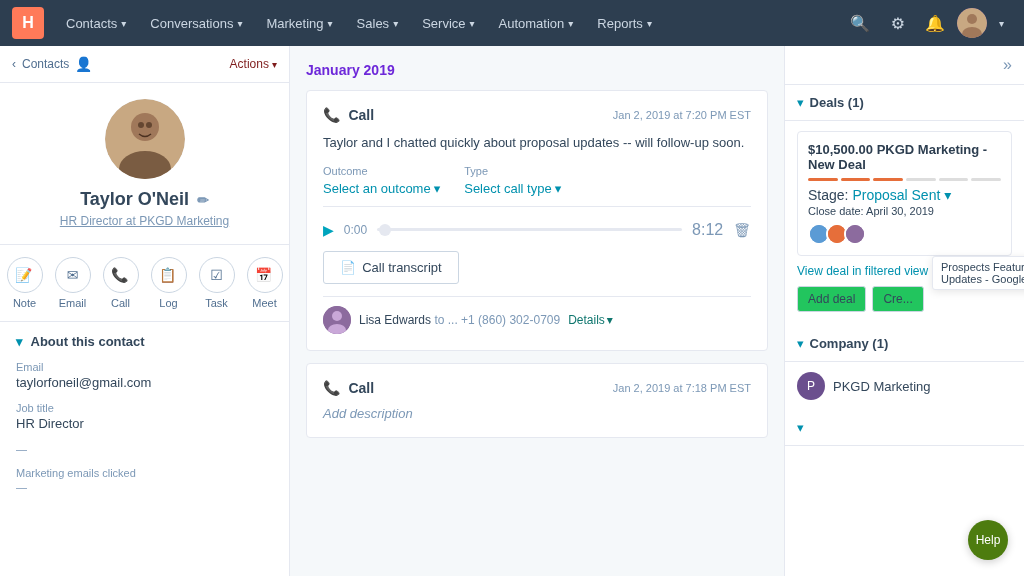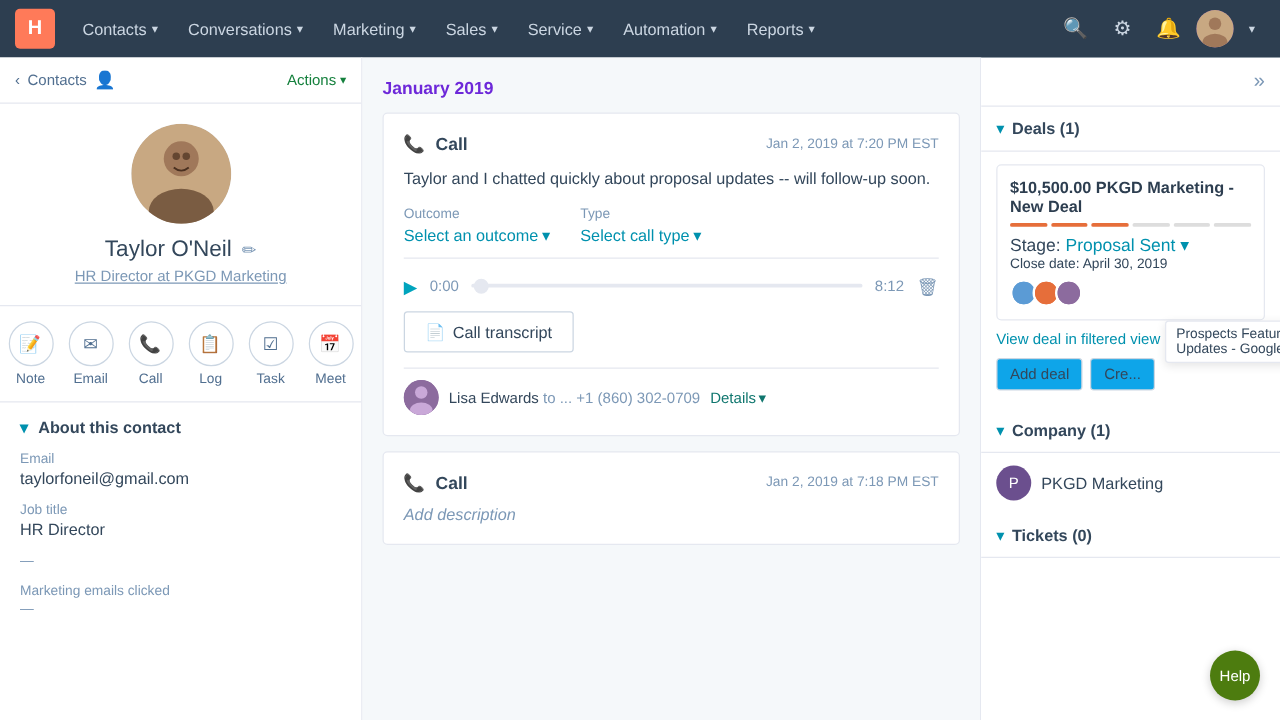--- a/index.html
+++ b/index.html
@@ -14,25 +14,25 @@
     .nav-icon { color: #cbd6e2; padding: 6px 8px; cursor: pointer; font-size: 16px; }
     .nav-avatar { width: 30px; height: 30px; border-radius: 50%; background: #8c6b9e; display: flex; align-items: center; justify-content: center; color: white; font-size: 12px; overflow: hidden; cursor: pointer; }
 
     
     .main { display: flex; height: calc(576px - 46px); }
 
     
     .left-sidebar { width: 290px; background: white; border-right: 1px solid #e5e8f0; overflow-y: auto; flex-shrink: 0; }
     .sidebar-header { padding: 10px 12px; display: flex; align-items: center; justify-content: space-between; border-bottom: 1px solid #e5e8f0; }
     .back-contacts { display: flex; align-items: center; gap: 6px; color: #516f90; font-size: 12px; cursor: pointer; }
-    .actions-btn { color: #15803d; font-size: 12px; display: flex; align-items: center; gap: 3px; cursor: pointer; }
+    .actions-btn { color: #7f1d1d; font-size: 12px; display: flex; align-items: center; gap: 3px; cursor: pointer; }
     .profile-section { padding: 16px; display: flex; flex-direction: column; align-items: center; text-align: center; border-bottom: 1px solid #e5e8f0; }
     .avatar-circle { width: 80px; height: 80px; border-radius: 50%; background: #ddd; overflow: hidden; margin-bottom: 10px; }
     .avatar-circle svg { width: 80px; height: 80px; }
-    .contact-name { font-size: 18px; font-weight: 400; color: #33475b; display: flex; align-items: center; gap: 8px; }
+    .contact-name { font-size: 18px; font-weight: 700; color: #33475b; display: flex; align-items: center; gap: 8px; }
     .contact-title { font-size: 12px; color: #7c98b6; margin-top: 4px; text-decoration: underline; }
     .edit-icon { color: #7c98b6; font-size: 14px; cursor: pointer; }
     .action-buttons { display: flex; gap: 12px; padding: 12px 16px; border-bottom: 1px solid #e5e8f0; justify-content: center; }
     .action-btn { display: flex; flex-direction: column; align-items: center; gap: 4px; color: #516f90; font-size: 11px; cursor: pointer; }
     .action-btn .icon-circle { width: 36px; height: 36px; border: 1px solid #cbd6e2; border-radius: 50%; display: flex; align-items: center; justify-content: center; font-size: 14px; }
     .about-section { padding: 12px 16px; }
     .about-header { display: flex; align-items: center; gap: 8px; font-weight: 600; font-size: 13px; color: #33475b; cursor: pointer; margin-bottom: 12px; }
     .field-group { margin-bottom: 12px; }
     .field-label { font-size: 11px; color: #7c98b6; margin-bottom: 2px; }
     .field-value { font-size: 13px; color: #33475b; }
@@ -48,21 +48,21 @@
     .outcome-type { display: flex; gap: 24px; margin-bottom: 10px; }
     .outcome-group { display: flex; flex-direction: column; gap: 4px; }
     .outcome-label { font-size: 11px; color: #7c98b6; }
     .outcome-select { color: #0091ae; font-size: 13px; cursor: pointer; display: flex; align-items: center; gap: 3px; }
     .divider { border: none; border-top: 1px solid #e5e8f0; margin: 10px 0; }
     .audio-player { display: flex; align-items: center; gap: 10px; padding: 4px 0; }
     .play-btn { color: #00a4bd; font-size: 14px; cursor: pointer; }
     .time-start { font-size: 12px; color: #7c98b6; }
     .progress-bar { flex: 1; height: 3px; background: #e5e8f0; border-radius: 2px; position: relative; }
     .progress-thumb { width: 12px; height: 12px; background: #e5e8f0; border-radius: 50%; position: absolute; top: -4.5px; left: 2px; }
-    .time-end { font-size: 12px; color: #7c98b6; }
+    .time-end { font-size: 16px; color: #7c98b6; }
     .trash-icon { color: #7c98b6; cursor: pointer; font-size: 14px; }
     .transcript-btn { display: inline-flex; align-items: center; gap: 6px; border: 1px solid #cbd6e2; border-radius: 3px; padding: 8px 16px; color: #33475b; font-size: 13px; cursor: pointer; background: white; margin-top: 8px; }
     .caller-info { display: flex; align-items: center; gap: 8px; margin-top: 12px; padding-top: 9px; border-top: 1px solid #e5e8f0; font-size: 12px; color: #7c98b6; }
     .caller-avatar { width: 28px; height: 28px; border-radius: 50%; background: #8c6b9e; display: flex; align-items: center; justify-content: center; color: white; font-size: 10px; overflow: hidden; }
     .caller-name { font-size: 12px; color: #33475b; font-weight: 500; }
     .caller-phone { color: #7c98b6; }
     .details-link { color: #0f766e; cursor: pointer; display: flex; align-items: center; gap: 2px; }
 
     .add-description { color: #7c98b6; font-size: 13px; font-style: italic; margin-top: 6px; }
 
@@ -76,21 +76,21 @@
     .deal-card { border: 1px solid #e5e8f0; border-radius: 4px; padding: 10px; margin-bottom: 8px; }
     .deal-amount { color: #2d3e50; font-size: 13px; font-weight: 600; margin-bottom: 6px; }
     .deal-progress { display: flex; gap: 3px; margin-bottom: 6px; }
     .deal-progress-segment { height: 3px; border-radius: 2px; flex: 1; }
     .deal-stage { font-size: 14px; color: #33475b; margin-bottom: 2px; }
     .deal-close { font-size: 11px; color: #33475b; margin-bottom: 6px; }
     .deal-avatars { display: flex; gap: -4px; }
     .deal-avatar { width: 22px; height: 22px; border-radius: 50%; margin-right: -4px; border: 2px solid white; }
     .view-deal-link { color: #0091ae; font-size: 12px; cursor: pointer; margin-bottom: 8px; display: block; }
     .deal-actions { display: flex; gap: 6px; margin-bottom: 4px; }
-    .deal-btn { padding: 5px 10px; border: 1px solid #cbd6e2; border-radius: 3px; font-size: 12px; background: #0ea5e9; cursor: pointer; color: #33475b; }
+    .deal-btn { padding: 5px 10px; border: 1px solid #cbd6e2; border-radius: 3px; font-size: 12px; background: #22c55e; cursor: pointer; color: #33475b; }
     .tooltip-box { background: white; border: 1px solid #e5e8f0; border-radius: 3px; padding: 4px 8px; font-size: 11px; color: #33475b; box-shadow: 0 2px 8px rgba(0,0,0,0.1); position: absolute; right: 0; width: 160px; }
     .company-section { padding: 10px 12px; }
     .company-item { display: flex; align-items: center; gap: 8px; font-size: 13px; color: #33475b; }
     .company-icon { width: 28px; height: 28px; border-radius: 50%; background: #6b4f8e; display: flex; align-items: center; justify-content: center; color: white; font-size: 12px; }
 
     .help-btn { position: absolute; bottom: 16px; right: 16px; background: #4d7c0f; color: white; border-radius: 50%; width: 40px; height: 40px; display: flex; align-items: center; justify-content: center; font-size: 12px; cursor: pointer; box-shadow: 0 2px 8px rgba(0,0,0,0.2); }
   </style>
 </head>
 <body>
 
@@ -362,18 +362,17 @@
     </div>
     <div class="company-section">
       <div class="company-item">
         <div class="company-icon">P</div>
         <span>PKGD Marketing</span>
       </div>
     </div>
 
     <div class="section-header">
       <span style="color:#0091ae;">▾</span>
-      <span class="section-title">Tickets (0)</span>
     </div>
 
     <div class="help-btn">Help</div>
   </aside>
 </div>
 
 </body></html>

